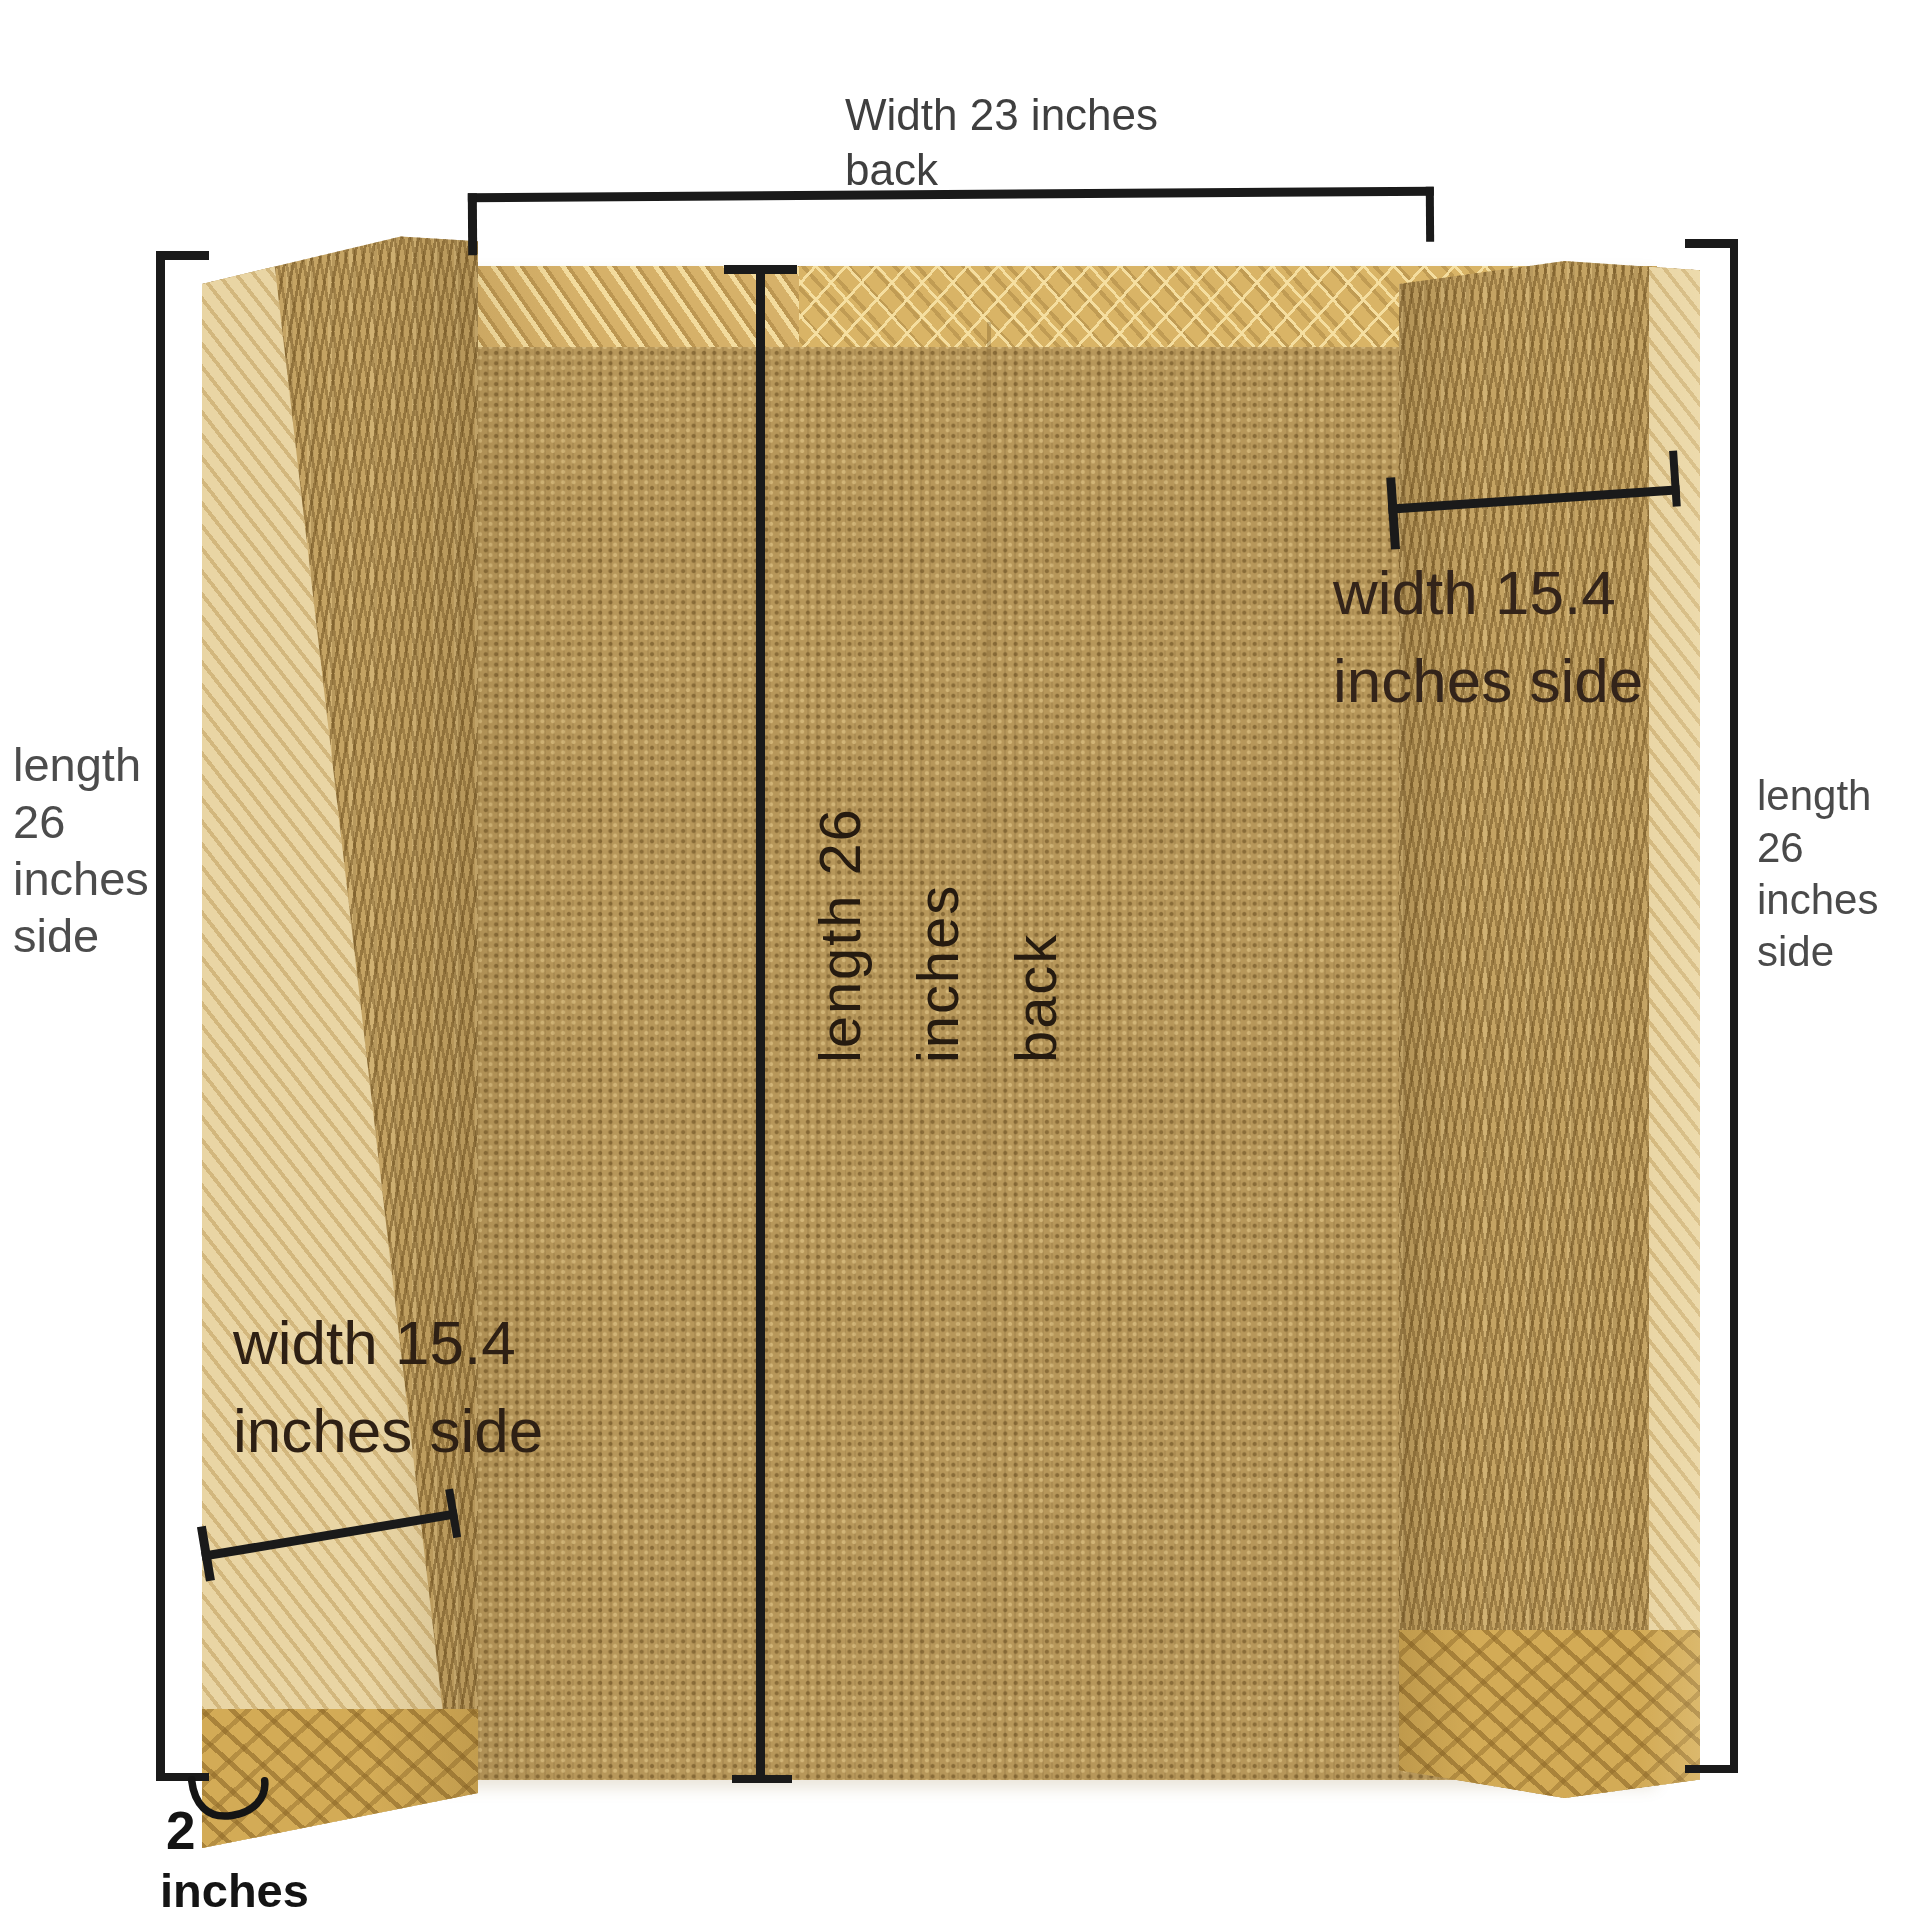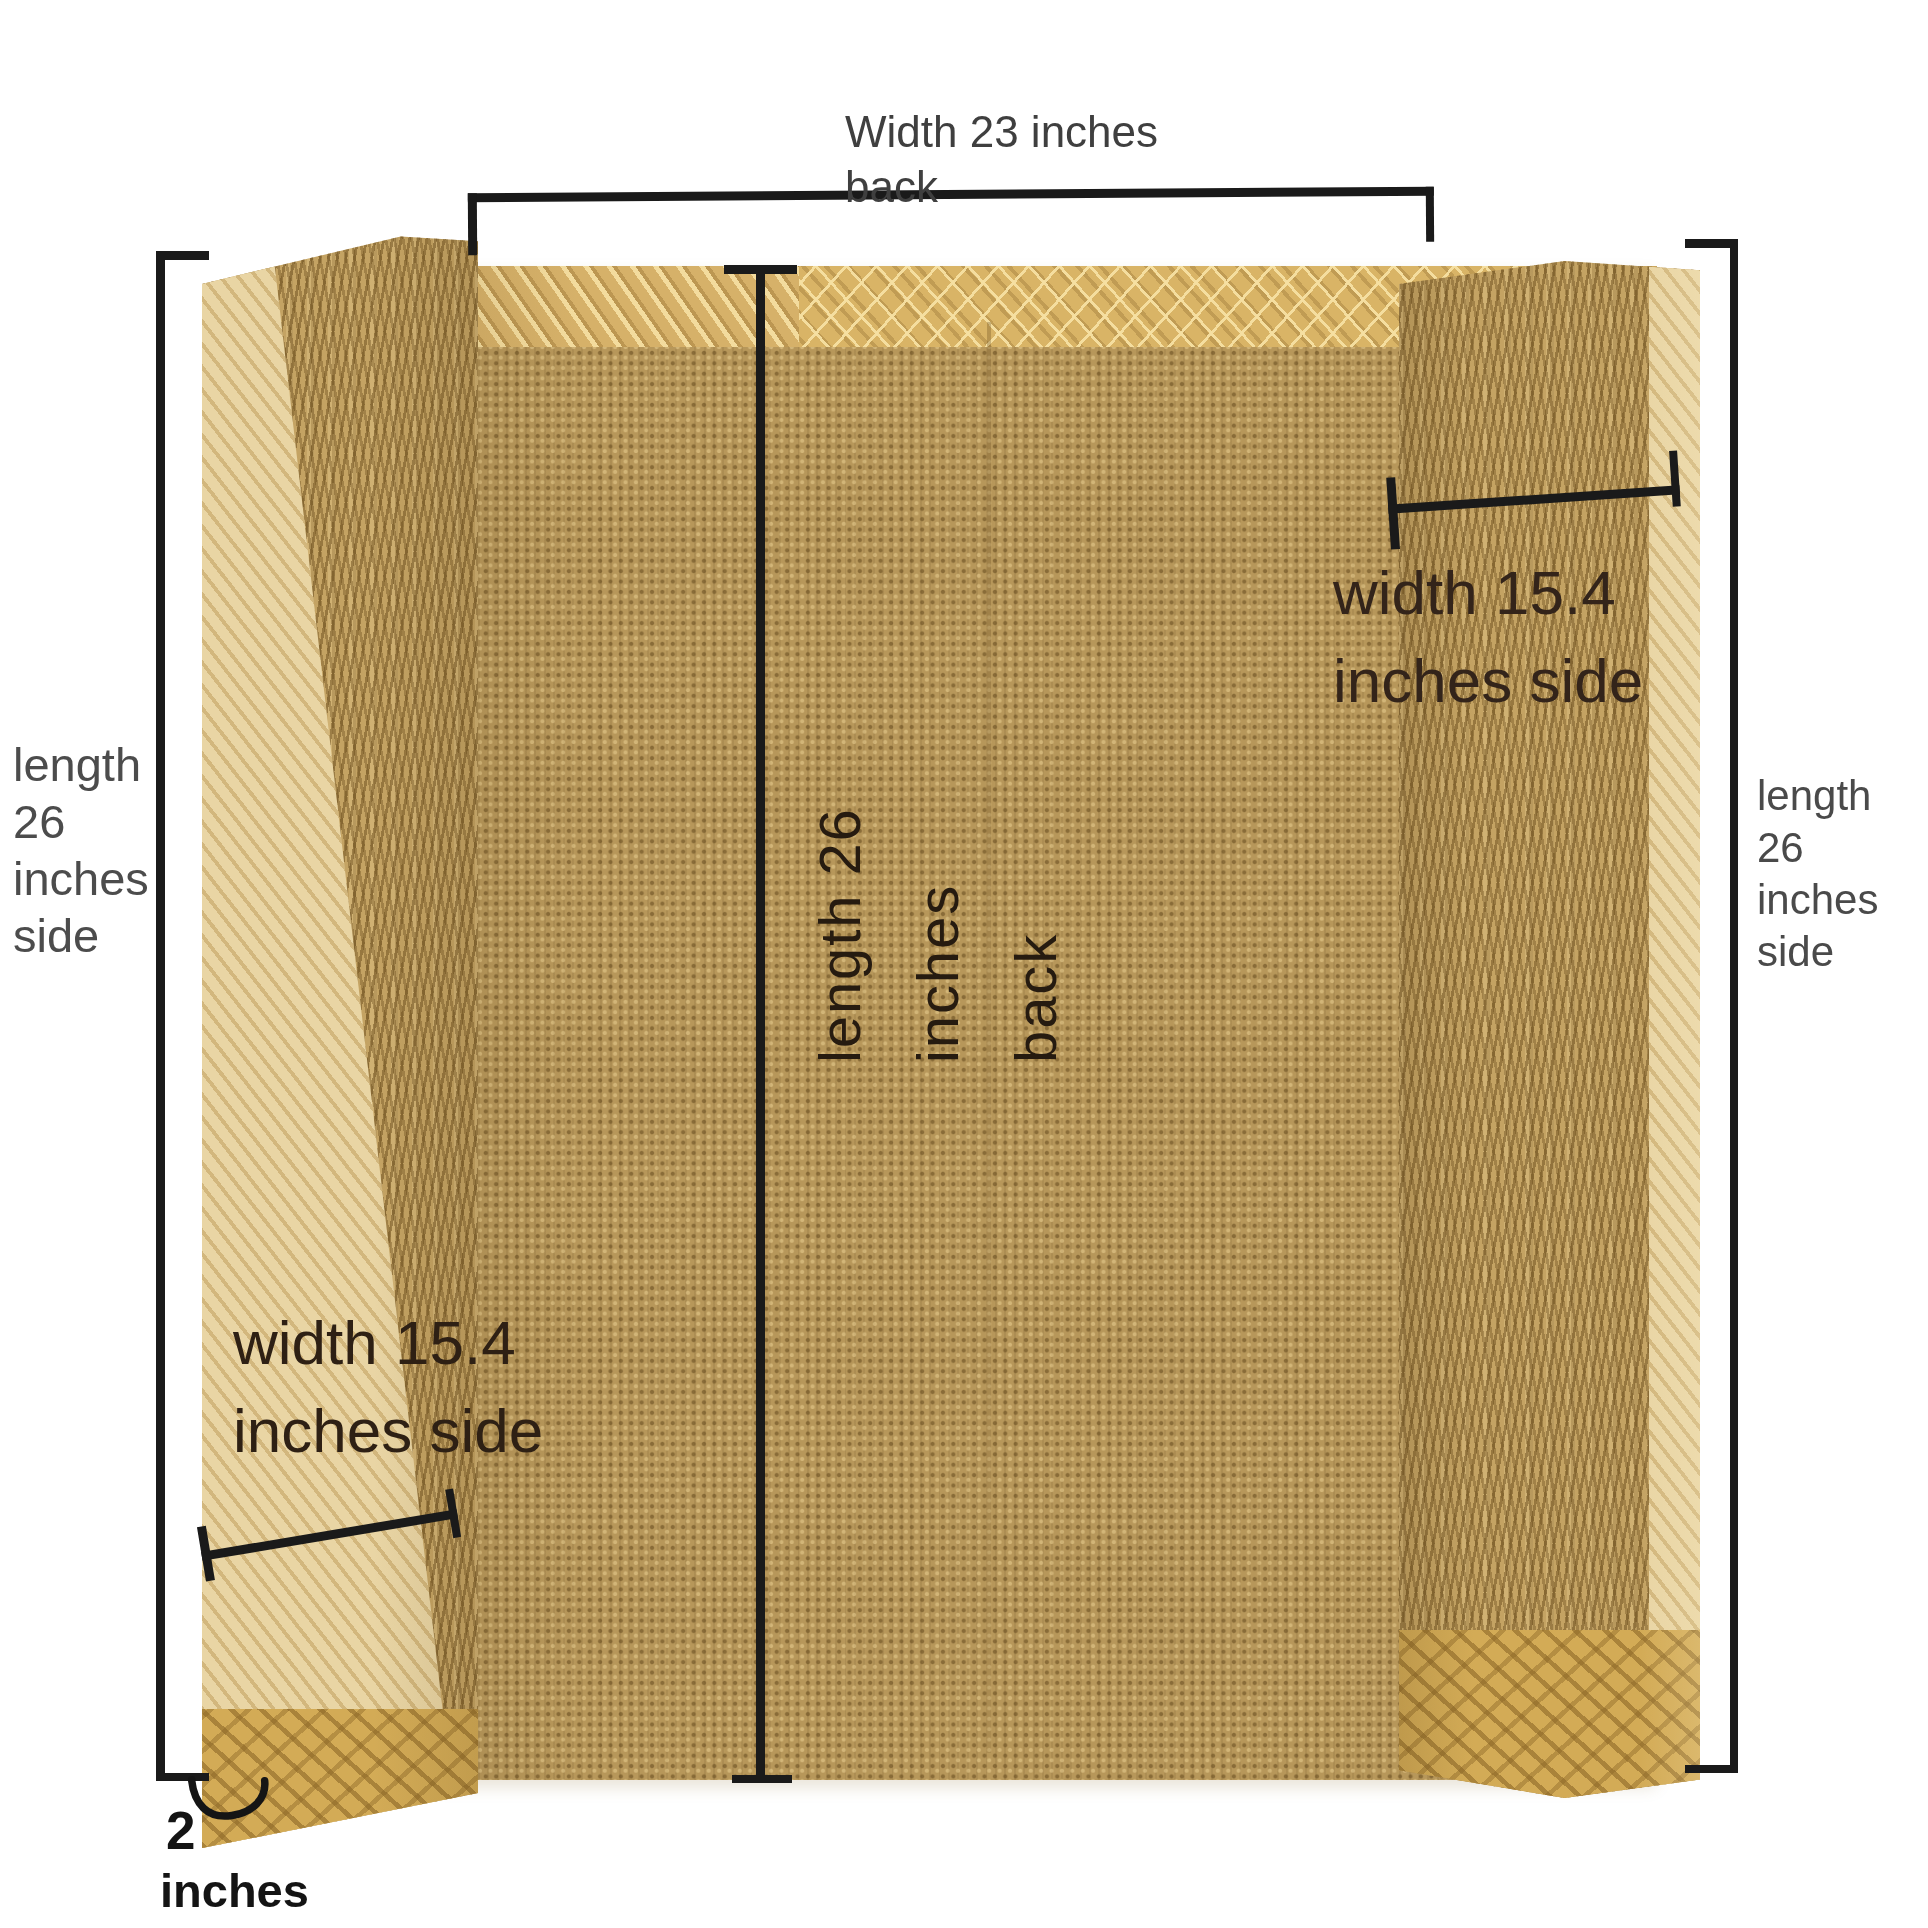--- a/index.html
+++ b/index.html
@@ -100,21 +100,21 @@
   #dim-ur-width .t1{left:0;top:10.4px;width:8.5px;height:72px;}
   #dim-ur-width .t2{right:0;top:1.9px;width:8.5px;height:56px;}
 
   #dim-ll-width{left:201px;top:1512px;width:259px;height:79px;transform:rotate(-9.5deg);transform-origin:left center;}
   #dim-ll-width .bar{left:0;top:40px;width:100%;height:8.5px;}
   #dim-ll-width .t1{left:0;top:15px;width:8.5px;height:55px;}
   #dim-ll-width .t2{right:0;top:19px;width:8.5px;height:49px;}
 
   
   .lbl{position:absolute;white-space:nowrap;}
-  #label-back-width{left:845px;top:104px;font-size:44px;line-height:55px;color:#3f3f3f;}
+  #label-back-width{left:845px;top:87px;font-size:44px;line-height:55px;color:#3f3f3f;}
   #label-left-length{left:13px;top:736px;font-size:47px;line-height:57px;color:#4c4c4c;}
   #label-right-length{left:1757px;top:770px;font-size:42px;line-height:52px;color:#4a4a4a;}
   #label-ur-width{left:1333px;top:549px;font-size:62px;line-height:88px;color:#33241a;}
   #label-ll-width{left:233px;top:1299px;font-size:62px;line-height:88px;color:#2e2014;}
   #label-back-length{left:780px;top:758px;width:316px;height:294px;transform:rotate(-90deg);
                      font-size:58px;line-height:98px;color:#261b10;letter-spacing:1.9px;}
   #label-thickness-value{left:166px;top:1800px;font-size:53px;font-weight:bold;color:#141414;}
   #label-thickness-unit{left:160px;top:1863px;font-size:47px;font-weight:bold;color:#141414;}
   #thickness-brace{left:185px;top:1774px;}
 </style>

